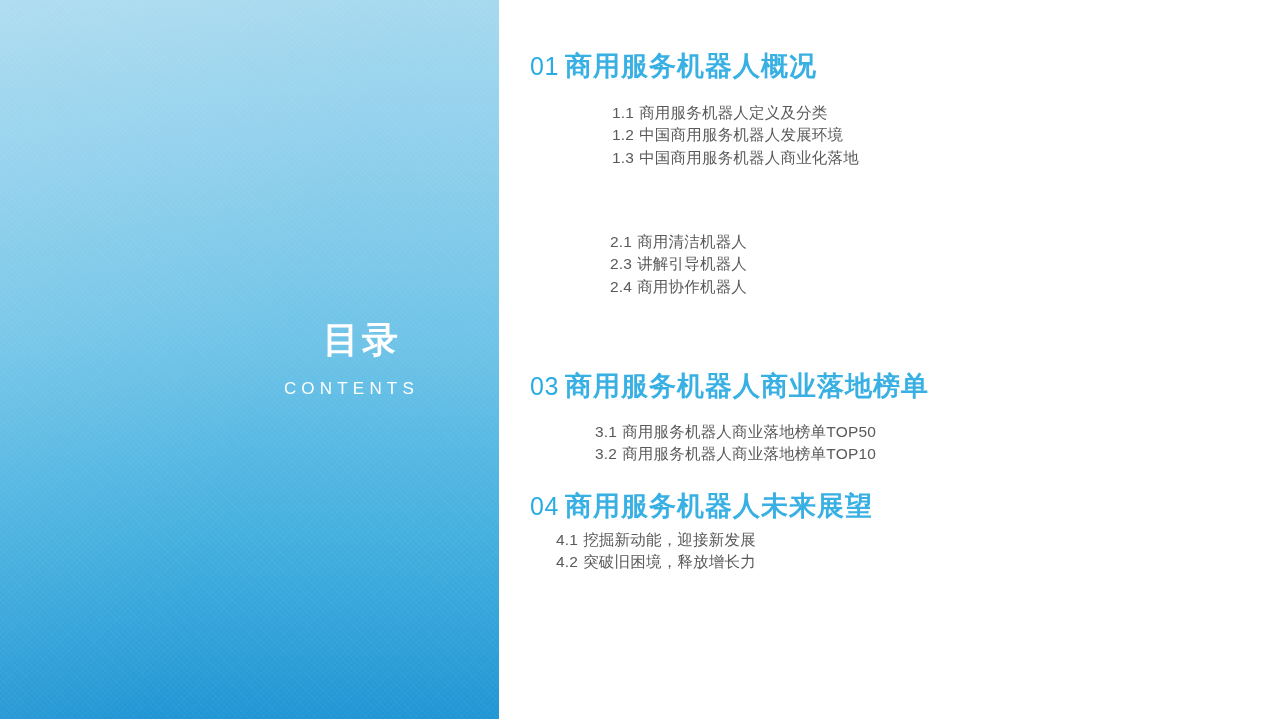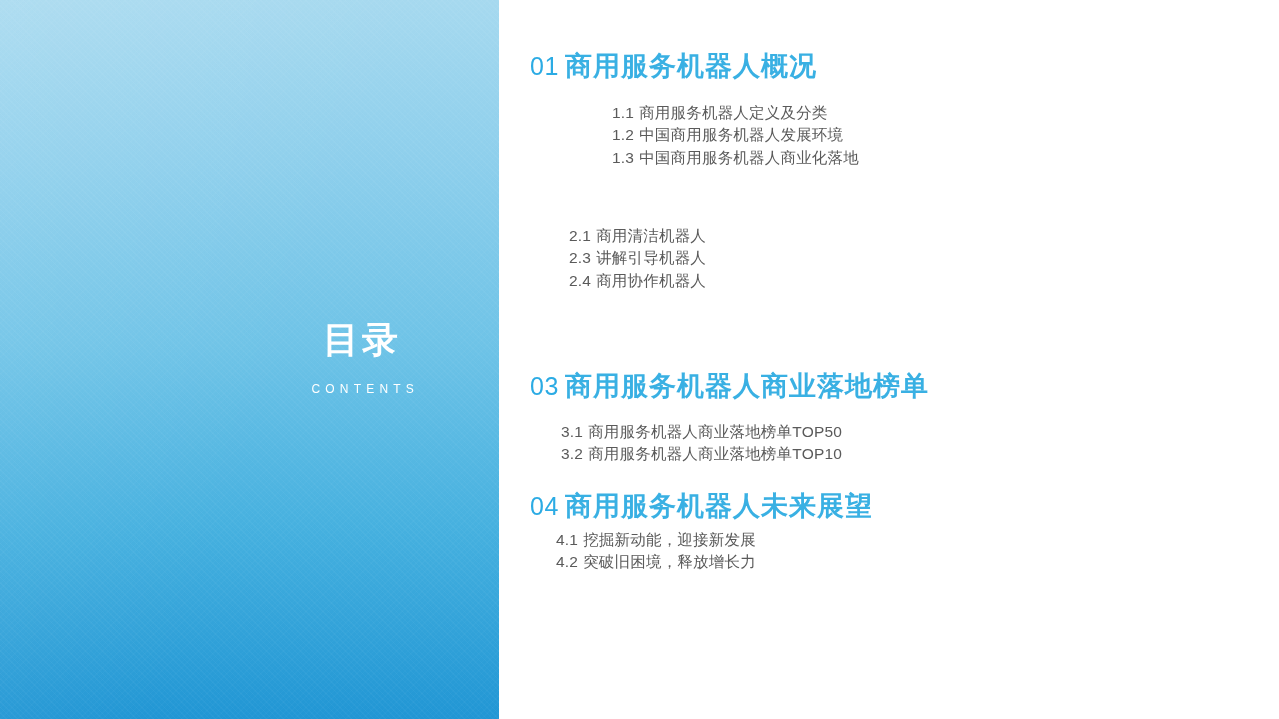--- a/index.html
+++ b/index.html
@@ -55,21 +55,21 @@
     font-size: 36px;
     font-weight: bold;
     color: #ffffff;
     line-height: 44px;
     letter-spacing: 3px;
     margin: 18px;
     text-indent: 3px;
   }
   .panel-title-en {
     margin: 14px 0 0 0;
-    font-size: 12px;
+    font-size: 17px;
     font-weight: normal;
     color: #ffffff;
     letter-spacing: 5.2px;
     line-height: 18px;
     text-indent: 5px;
   }
 
   
   .toc {
     position: absolute;
@@ -124,22 +124,22 @@
     white-space: nowrap;
     letter-spacing: 0.2px;
   }
   .sub-item .sub-num {
     display: inline-block;
     margin-right: 5px;
   }
 
   
   .toc-section[data-idx="0"] .sub-list { margin-top: 14px; padding-left: 113px; }
-  .toc-section[data-idx="1"] .sub-list { margin-top: 15px;  padding-left: 70px; }
-  .toc-section[data-idx="2"] .sub-list { margin-top: 13px; padding-left: 62px; }
+  .toc-section[data-idx="1"] .sub-list { margin-top: 21px;  padding-left: 111px; }
+  .toc-section[data-idx="2"] .sub-list { margin-top: 13px; padding-left: 96px; }
   .toc-section[data-idx="3"] .sub-list { margin-top: 1px; padding-left: 57px; }
 </style>
 </head>
 <body>
 
 <div id="slide">
 
   <div class="left-panel">
     <div class="panel-texture"></div>
     <div class="panel-heading">

